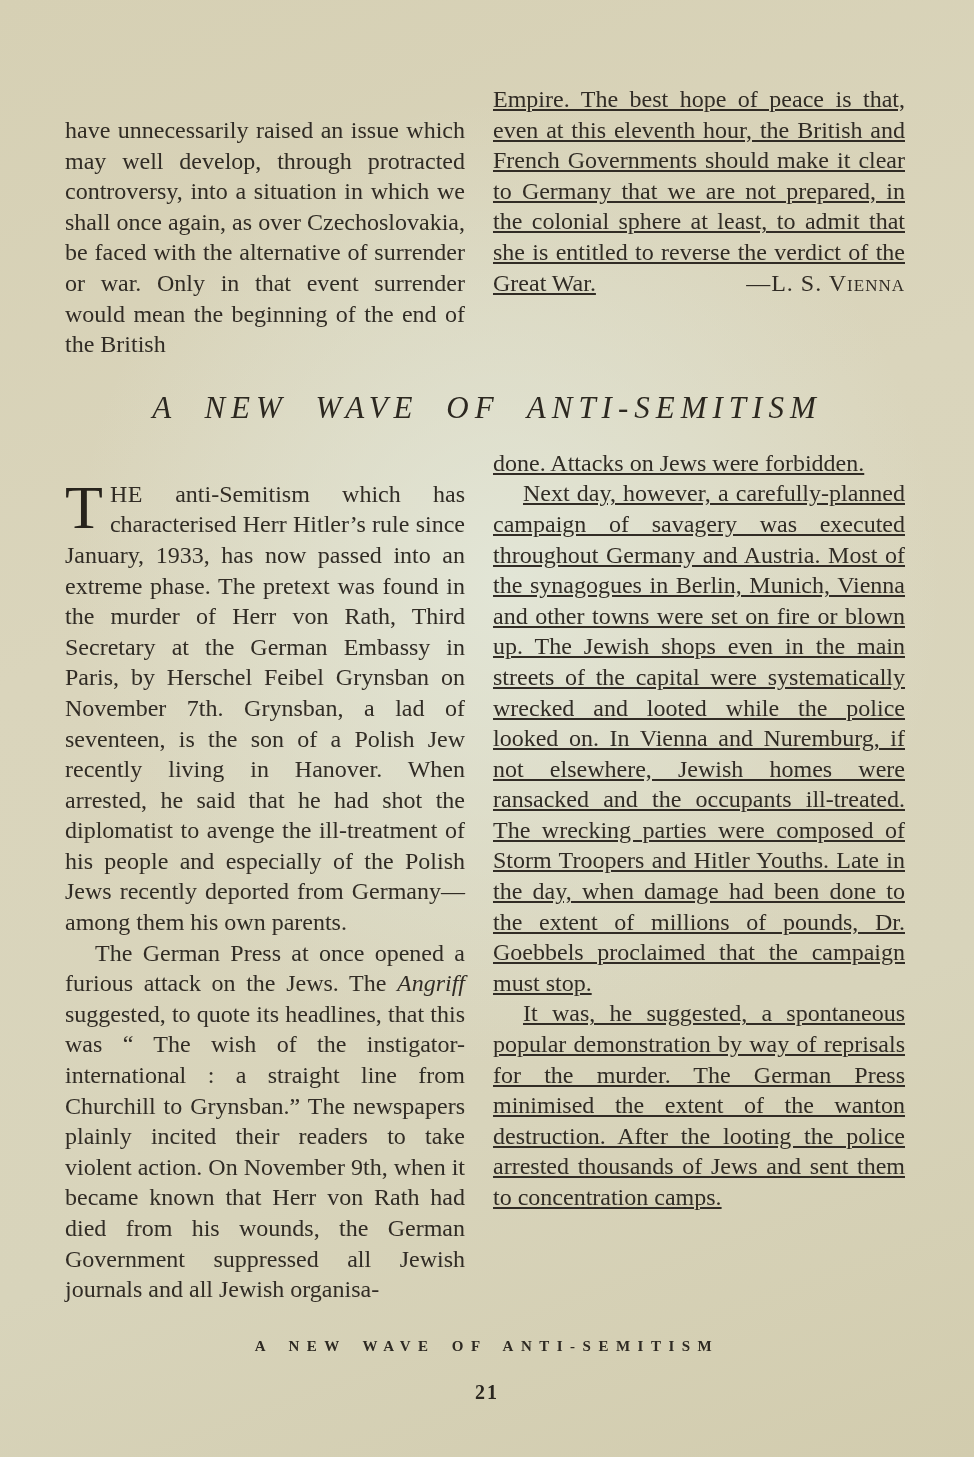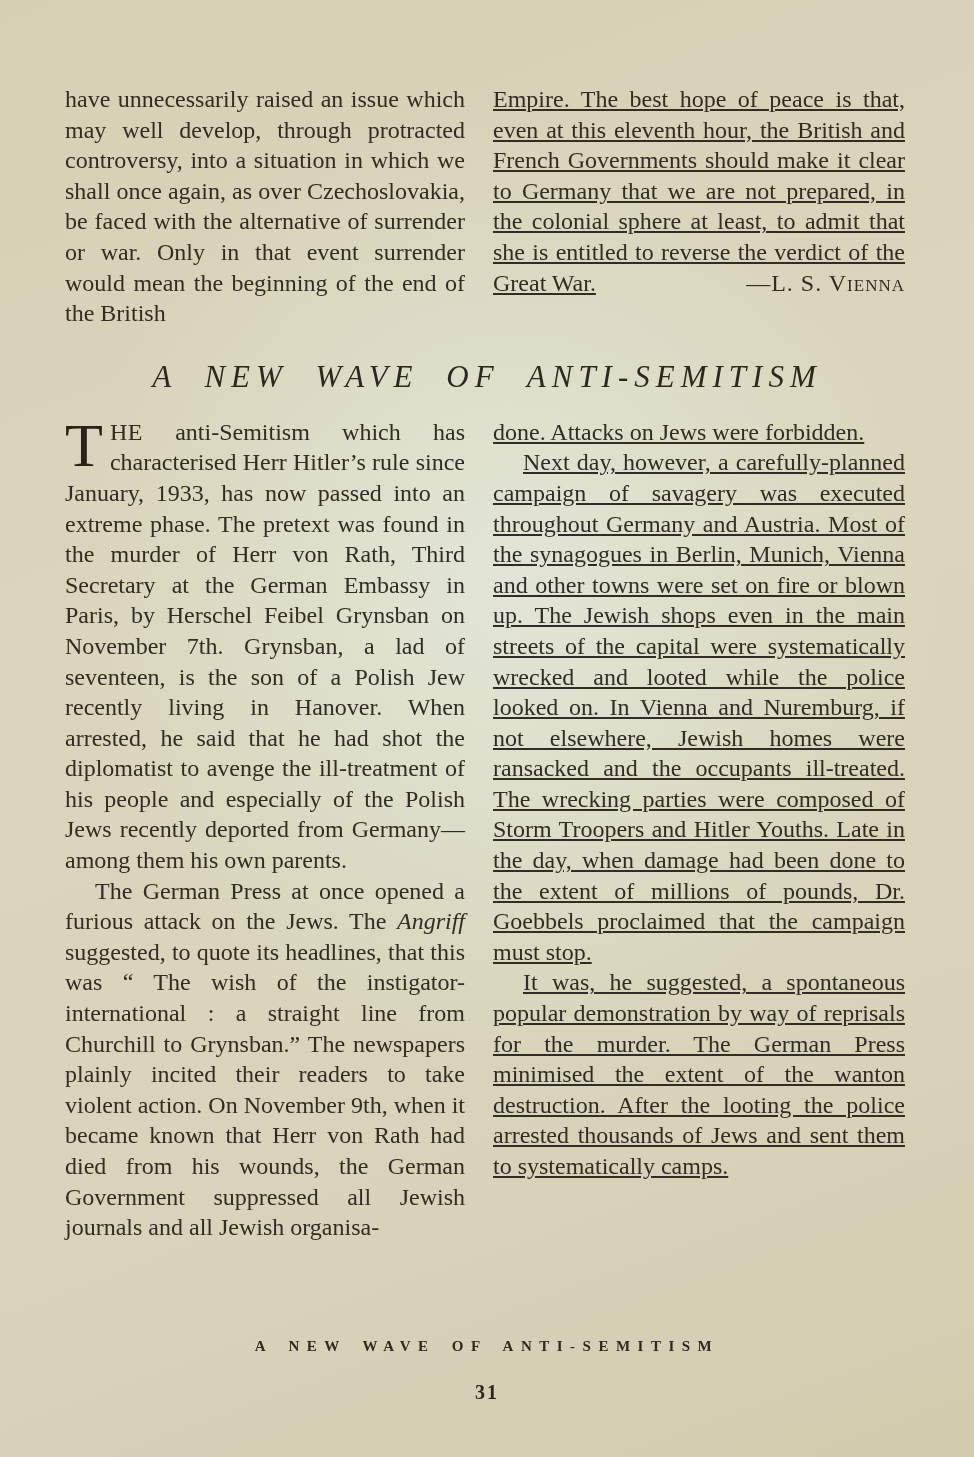--- a/index.html
+++ b/index.html
@@ -10,21 +10,21 @@
     margin: 0 auto;
     overflow: hidden;
     font-family: "Liberation Serif", "DejaVu Serif", serif;
     color: #312c25;
     background-color: #d7d2b8;
     background-image:
       radial-gradient(ellipse 62% 46% at 52% 40%, rgba(227,231,217,0.9) 0%, rgba(227,231,217,0) 72%),
       linear-gradient(160deg, #d6d0b4 0%, #dad5bc 38%, #d8d4bb 72%, #d2ccae 100%);
   }
   .columns { display: flex; gap: 28px; padding: 0 69px 0 65px; }
-  .col-left  { flex: 0 0 400px; width: 400px; }
+  .col-left  { flex: 0 0 400px; width: 400px; margin-top: 31px; }
   .col-right { flex: 1 1 auto; text-decoration: underline; }
   .body-text { font-size: 24px; line-height: 30.6px; text-align: justify; }
   p { margin: 0; }
   p.indent { text-indent: 30px; }
   .prev-section { padding-top: 84px; }
   .article-title {
     margin: 30px 0 0 0;
     text-align: center;
     font-style: italic;
     font-weight: normal;
@@ -79,20 +79,20 @@
   <h1 class="article-title">A NEW WAVE OF ANTI-SEMITISM</h1>
 
   <section class="main-section columns body-text">
     <div class="col-left">
       <p><span class="dropcap">T</span><span class="lead-caps">HE</span><span> anti-Semitism which has characterised Herr Hitler’s rule since January, 1933, has now passed into an extreme phase. The pretext was found in the murder of Herr von Rath, Third Secretary at the German Embassy in Paris, by Herschel Feibel Grynsban on November 7th. Grynsban, a lad of seventeen, is the son of a Polish Jew recently living in Hanover. When arrested, he said that he had shot the diplomatist to avenge the ill-treatment of his people and especially of the Polish Jews recently deported from Germany—among them his own parents.</span></p>
       <p class="indent"><span>The German Press at once opened a furious attack on the Jews. The </span><i>Angriff</i><span> suggested, to quote its headlines, that this was “ The wish of the instigator-international : a straight line from Churchill to Grynsban.” The newspapers plainly incited their readers to take violent action. On November 9th, when it became known that Herr von Rath had died from his wounds, the German Government suppressed all Jewish journals and all Jewish organisa-</span></p>
     </div>
     <div class="col-right">
       <p>done. Attacks on Jews were forbidden.</p>
       <p class="indent">Next day, however, a carefully-planned campaign of savagery was executed throughout Germany and Austria. Most of the synagogues in Berlin, Munich, Vienna and other towns were set on fire or blown up. The Jewish shops even in the main streets of the capital were systematically wrecked and looted while the police looked on. In Vienna and Nuremburg, if not elsewhere, Jewish homes were ransacked and the occupants ill-treated. The wrecking parties were composed of Storm Troopers and Hitler Youths. Late in the day, when damage had been done to the extent of millions of pounds, Dr. Goebbels proclaimed that the campaign must stop.</p>
-      <p class="indent">It was, he suggested, a spontaneous popular demonstration by way of reprisals for the murder. The German Press minimised the extent of the wanton destruction. After the looting the police arrested thousands of Jews and sent them to systematically camps.</p>
+      <p class="indent">It was, he suggested, a spontaneous popular demonstration by way of reprisals for the murder. The German Press minimised the extent of the wanton destruction. After the looting the police arrested thousands of Jews and sent them to concentration camps.</p>
     </div>
   </section>
 
   <div class="running-footer">A NEW WAVE OF ANTI-SEMITISM</div>
-  <div class="page-number">31</div>
+  <div class="page-number">21</div>
 
 </div>
 
 </body></html>

